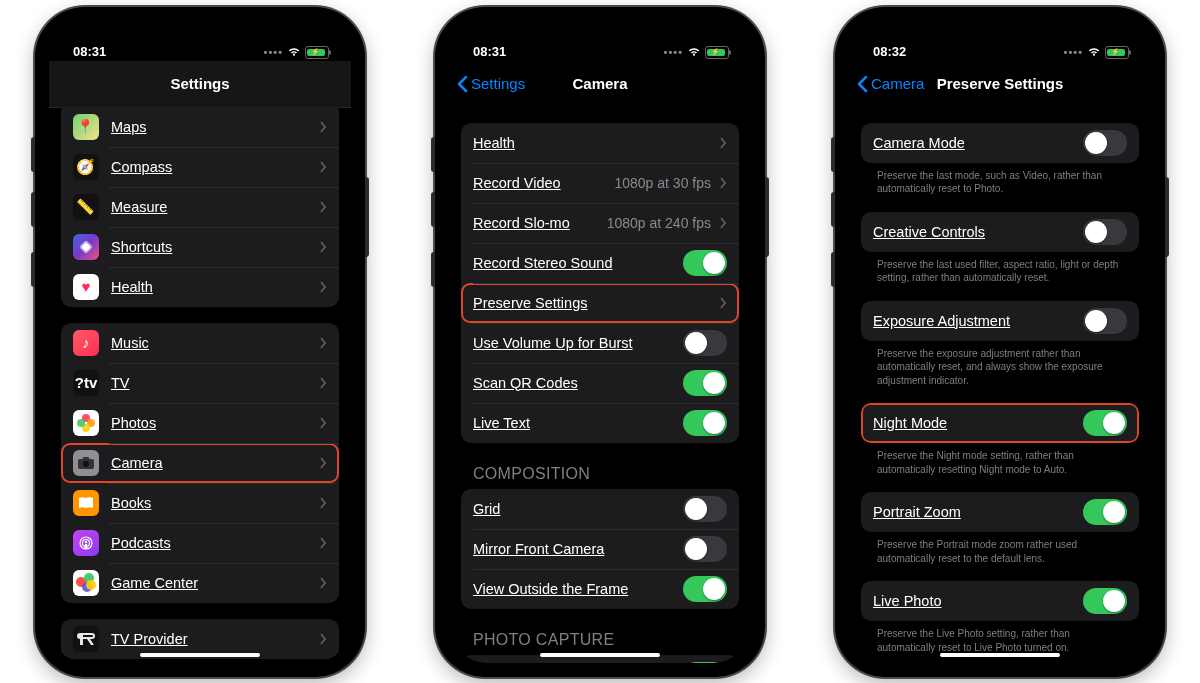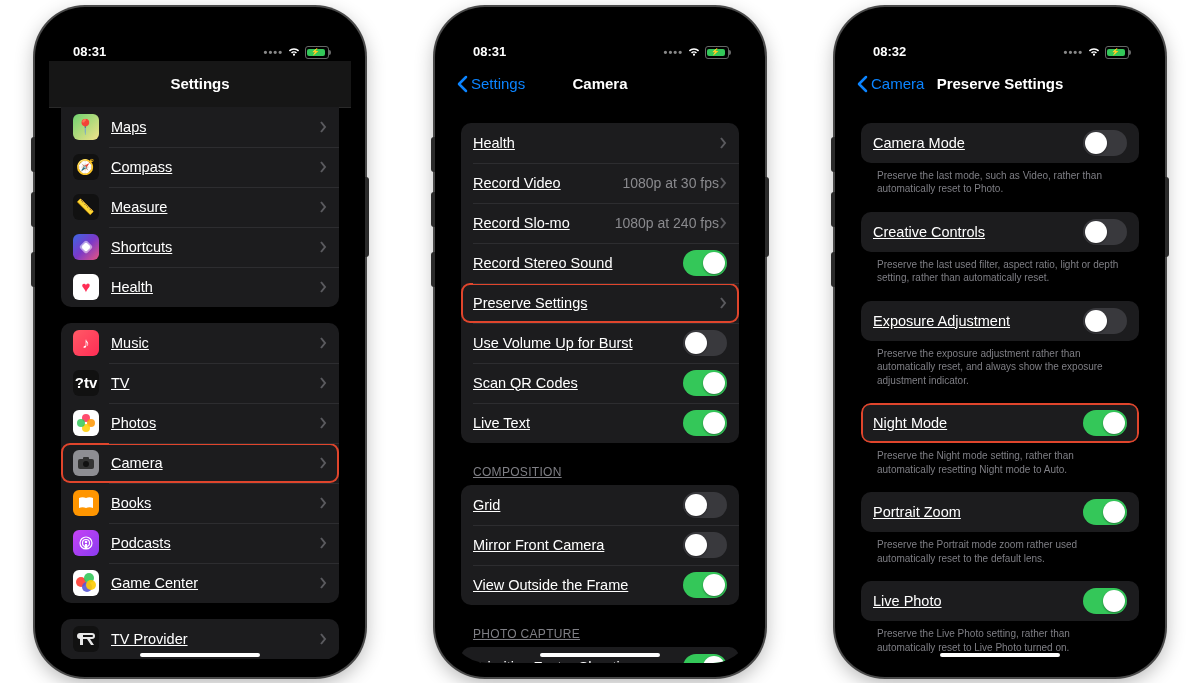--- a/index.html
+++ b/index.html
@@ -136,26 +136,25 @@
   }
 
   .group {
     margin: 16px 12px 0 12px;
     background: #1c1c1e;
     border-radius: 10px;
     overflow:hidden;
   }
   .group.tight-top { margin-top: 8px; }
   .group-header {
-    font-size: 12px;
+    font-size: 16px;
     color: #7f7f85;
     text-transform: uppercase;
     margin: 22px 24px 6px 24px;
     letter-spacing: .3px;
-    text-decoration: underline;
   }
   .group-footer {
     font-size: 10px;
     color: #7f7f85;
     margin: 6px 24px 0 28px;
     line-height: 1.35;
   }
   .row {
     display:flex;
     align-items:center;
@@ -174,21 +173,21 @@
   .group.with-icons .row + .row::before { left: 48px; }
   .row .icon {
     width: 26px; height: 26px;
     border-radius: 6px;
     margin-right: 12px;
     flex: 0 0 26px;
     display:flex; align-items:center; justify-content:center;
     font-size:15px;
   }
   .row .label { flex:1; color:#fff;text-decoration:underline; }
-  .row .detail { color:#8a8a8e; font-size:14px; margin-right:0; }
+  .row .detail { color:#8a8a8e; font-size:14px; margin-right:8px; }
   .chevron {
     color:#5a5a5e;
     display:flex;
   }
   .toggle {
     width: 44px; height: 26px;
     border-radius: 13px;
     background: #39393d;
     position: relative;
     flex: 0 0 44px;

